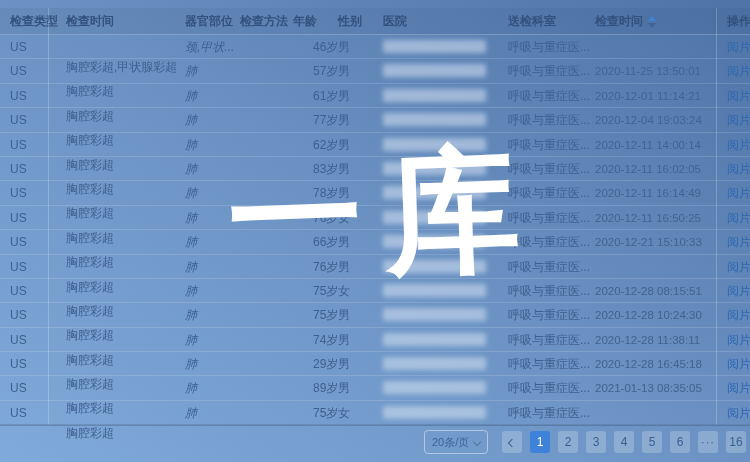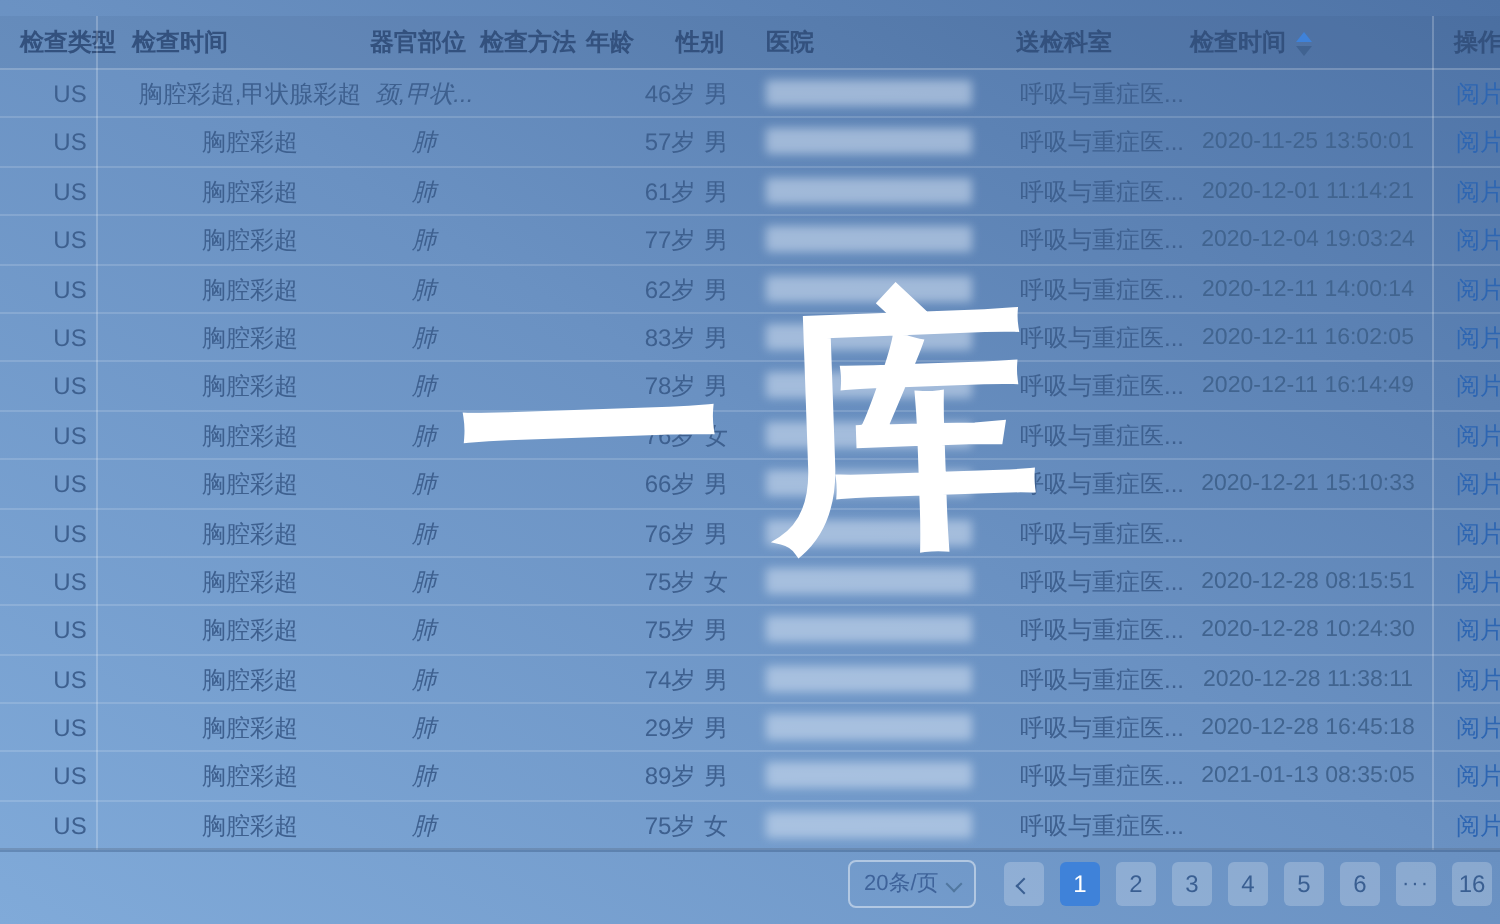--- a/index.html
+++ b/index.html
@@ -20,28 +20,27 @@
   }
   .th{
     position:absolute;top:0;height:27px;line-height:27px;
     font-size:12px;font-weight:bold;color:#33517e;white-space:nowrap;
   }
   .rows{position:absolute;left:0;top:35px;width:750px;}
   .row{
     position:relative;width:750px;height:24.4px;
     border-bottom:1px solid rgba(255,255,255,0.15);
     box-sizing:border-box;
-    text-align:center;
   }
   .cell{
     position:absolute;top:0;height:24px;line-height:24px;
     font-size:12px;color:#3e608f;white-space:nowrap;overflow:hidden;
   }
   .c-type{left:10px;width:50px;}
-  .c-item{left:66px;width:118px;}
+  .c-item{left:66px;width:118px;margin-top:20px;}
   .c-organ{left:185px;width:54px;font-style:italic;}
   .c-method{left:240px;width:52px;}
   .c-age{left:293px;width:44px;margin-left:20px;}
   .c-sex{left:338px;width:40px;}
   .c-dept{left:508px;width:86px;}
   .c-time{left:595px;width:118px;font-size:11.5px;color:#41648f;}
   .c-act{left:727px;width:26px;}
   .redact{
     position:absolute;left:383px;top:5px;width:103px;height:13px;
     background:rgba(214,226,242,0.55);
@@ -210,20 +209,21 @@
 
     <div class="row">
       <div class="cell c-type">US</div>
       <div class="cell c-item">胸腔彩超</div>
       <div class="cell c-organ">肺</div>
       <div class="cell c-method"></div>
       <div class="cell c-age">76岁</div>
       <div class="cell c-sex">女</div>
       <div class="redact"></div>
       <div class="cell c-dept">呼吸与重症医...</div>
+      <div class="cell c-time">2020-12-11 16:50:25</div>
       <div class="cell c-act"><span class="action-link">阅片</span></div>
     </div>
 
     <div class="row">
       <div class="cell c-type">US</div>
       <div class="cell c-item">胸腔彩超</div>
       <div class="cell c-organ">肺</div>
       <div class="cell c-method"></div>
       <div class="cell c-age">66岁</div>
       <div class="cell c-sex">男</div>

